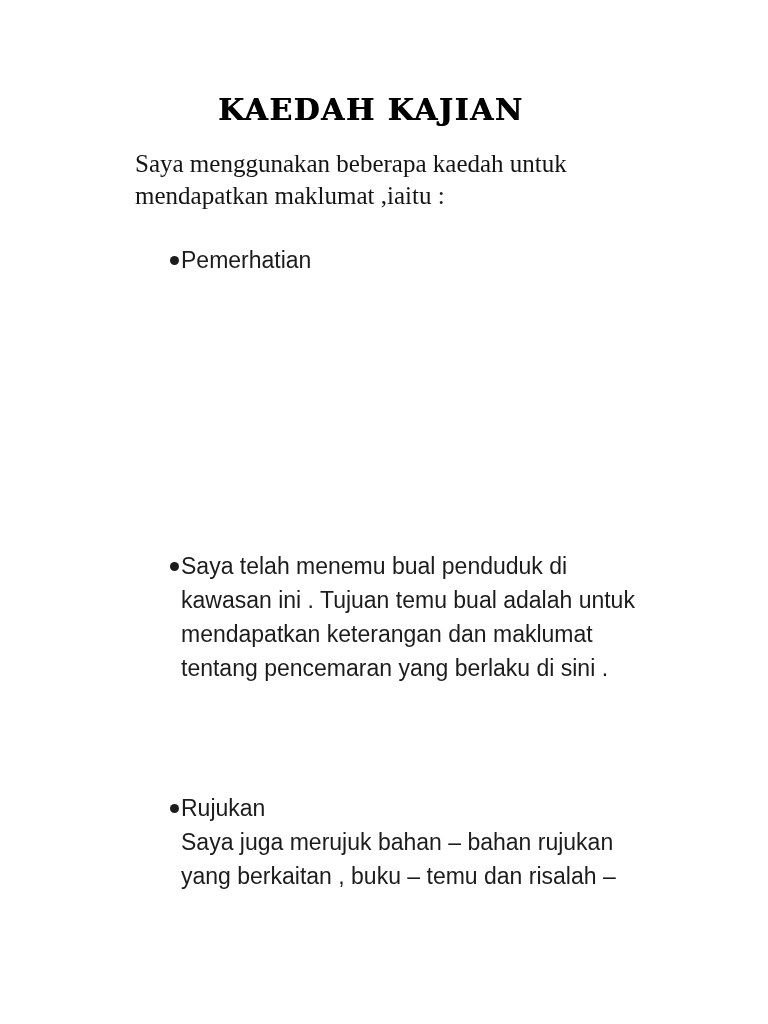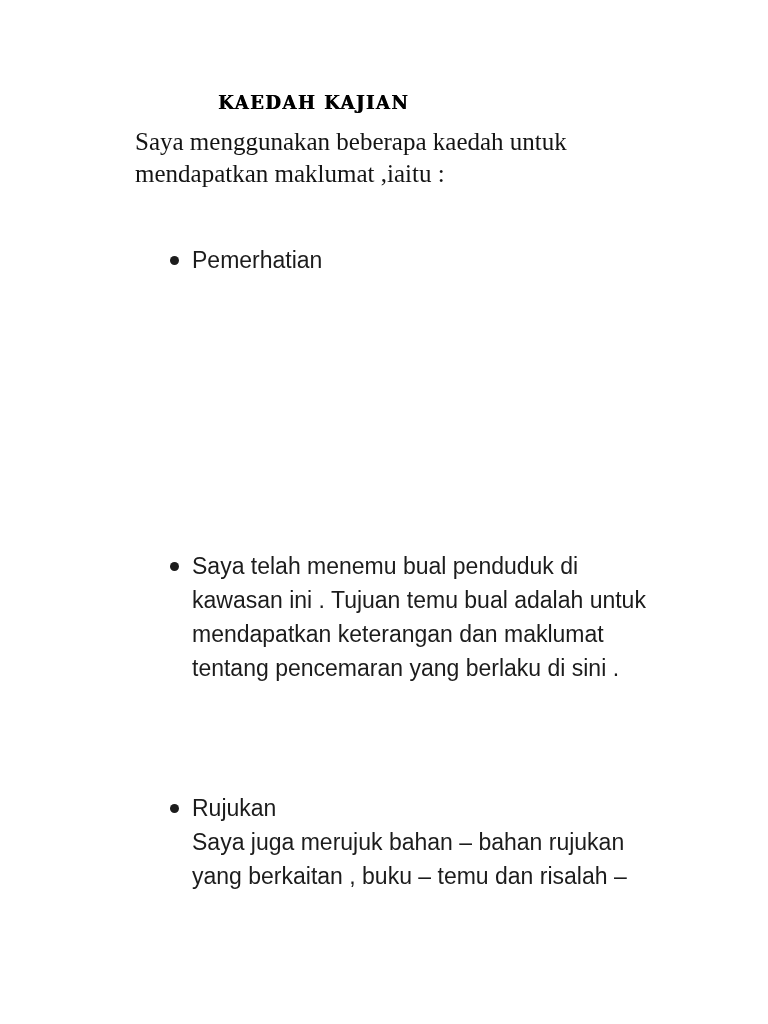--- a/index.html
+++ b/index.html
@@ -14,30 +14,30 @@
     position: absolute;
     inset: 0;
     background: #ffffff;
   }
   .doc-title {
     position: absolute;
     left: 218px;
     top: 92px;
     font-family: "DejaVu Serif", serif;
     font-weight: bold;
-    font-size: 18px;
+    font-size: 30px;
     letter-spacing: 1.5px;
     color: #000000;
     text-shadow: 0.6px 0 0 #000000;
     white-space: nowrap;
   }
   .doc-intro {
     position: absolute;
     left: 135px;
-    top: 126px;
+    top: 148px;
     width: 520px;
     font-family: "Liberation Serif", serif;
     font-size: 25px;
     line-height: 32px;
     color: #141414;
     white-space: pre-line;
   }
   .method-item {
     position: absolute;
     left: 170px;
@@ -46,21 +46,21 @@
   .method-item .dot {
     position: absolute;
     left: 0;
     top: 13px;
     width: 9px;
     height: 9px;
     border-radius: 50%;
     background: #1c1c1c;
   }
   .method-texts {
-    margin-left: 22px;
+    margin-left: 11px;
     font-family: "Liberation Sans", sans-serif;
     font-size: 23px;
     line-height: 34px;
     color: #1c1c1c;
   }
   .method-heading { white-space: pre-line; }
   .method-body   { white-space: pre-line; }
   .item-0 { top: 243px; }
   .item-1 { top: 549px; }
   .item-2 { top: 791px; }

